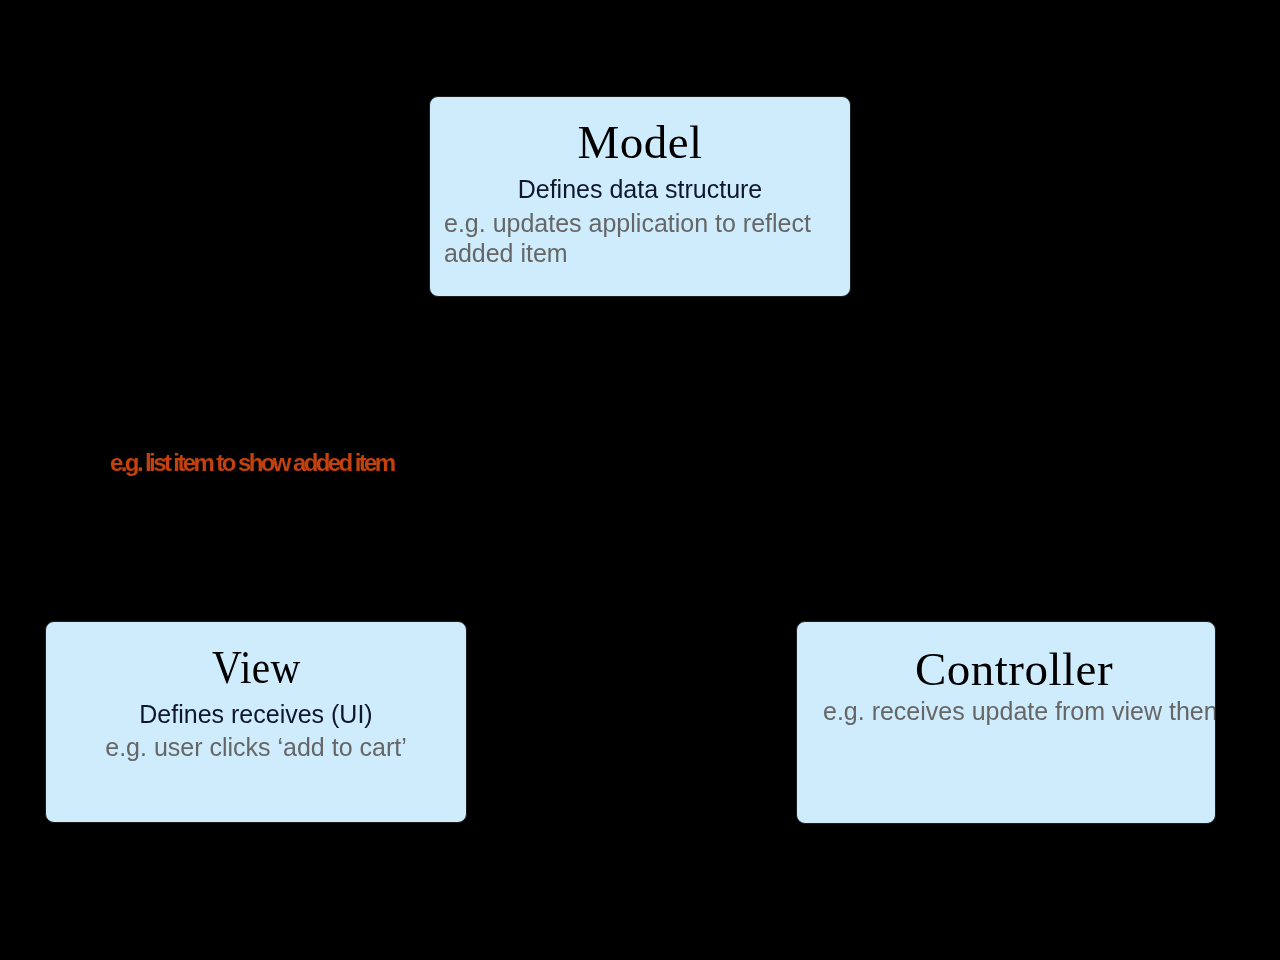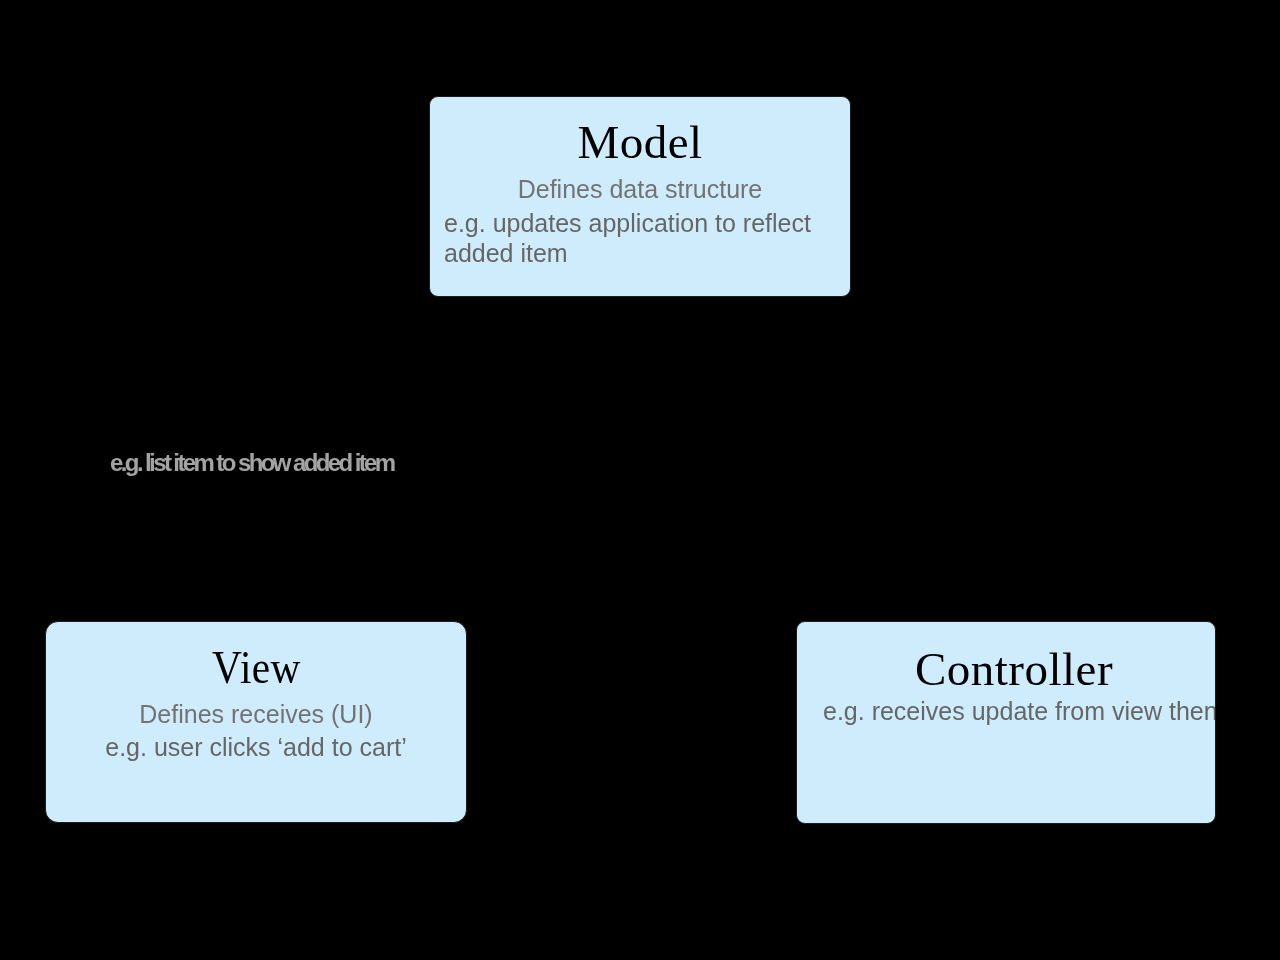--- a/index.html
+++ b/index.html
@@ -38,42 +38,41 @@
     left: 429px;
     top: 96px;
     width: 422px;
     height: 201px;
   }
   .box-view {
     left: 45px;
     top: 621px;
     width: 422px;
     height: 202px;
-    border-radius: 13px;
   }
   .box-controller {
     left: 796px;
     top: 621px;
     width: 420px;
     height: 203px;
     padding-left: 16px;
   }
 
   .box-title {
     font-family: "Liberation Serif", "DejaVu Serif", serif;
     color: #000000;
     font-weight: 400;
     line-height: 1.0;
     letter-spacing: 0.5px;
     white-space: nowrap;
   }
 
   .box-subtitle {
     font-family: "Liberation Sans", sans-serif;
-    color: #737373;
+    color: #0f172a;
     font-weight: 400;
     line-height: 1.12;
     white-space: nowrap;
   }
 
   .box-example {
     font-family: "Liberation Sans", sans-serif;
     color: #666666;
     font-weight: 400;
     line-height: 1.18;
@@ -131,21 +130,21 @@
 
   
   .faint-caption {
     position: absolute;
     left: 110px;
     top: 450px;
     font-family: "Liberation Sans", sans-serif;
     font-size: 24px;
     font-weight: 700;
     letter-spacing: -2.6px;
-    color: #a3a3a3;
+    color: #c2410c;
     white-space: nowrap;
     line-height: 1.1;
   }
 </style>
 </head>
 <body>
 
 <div class="stage">
 
   <div class="mvc-box box-model">

